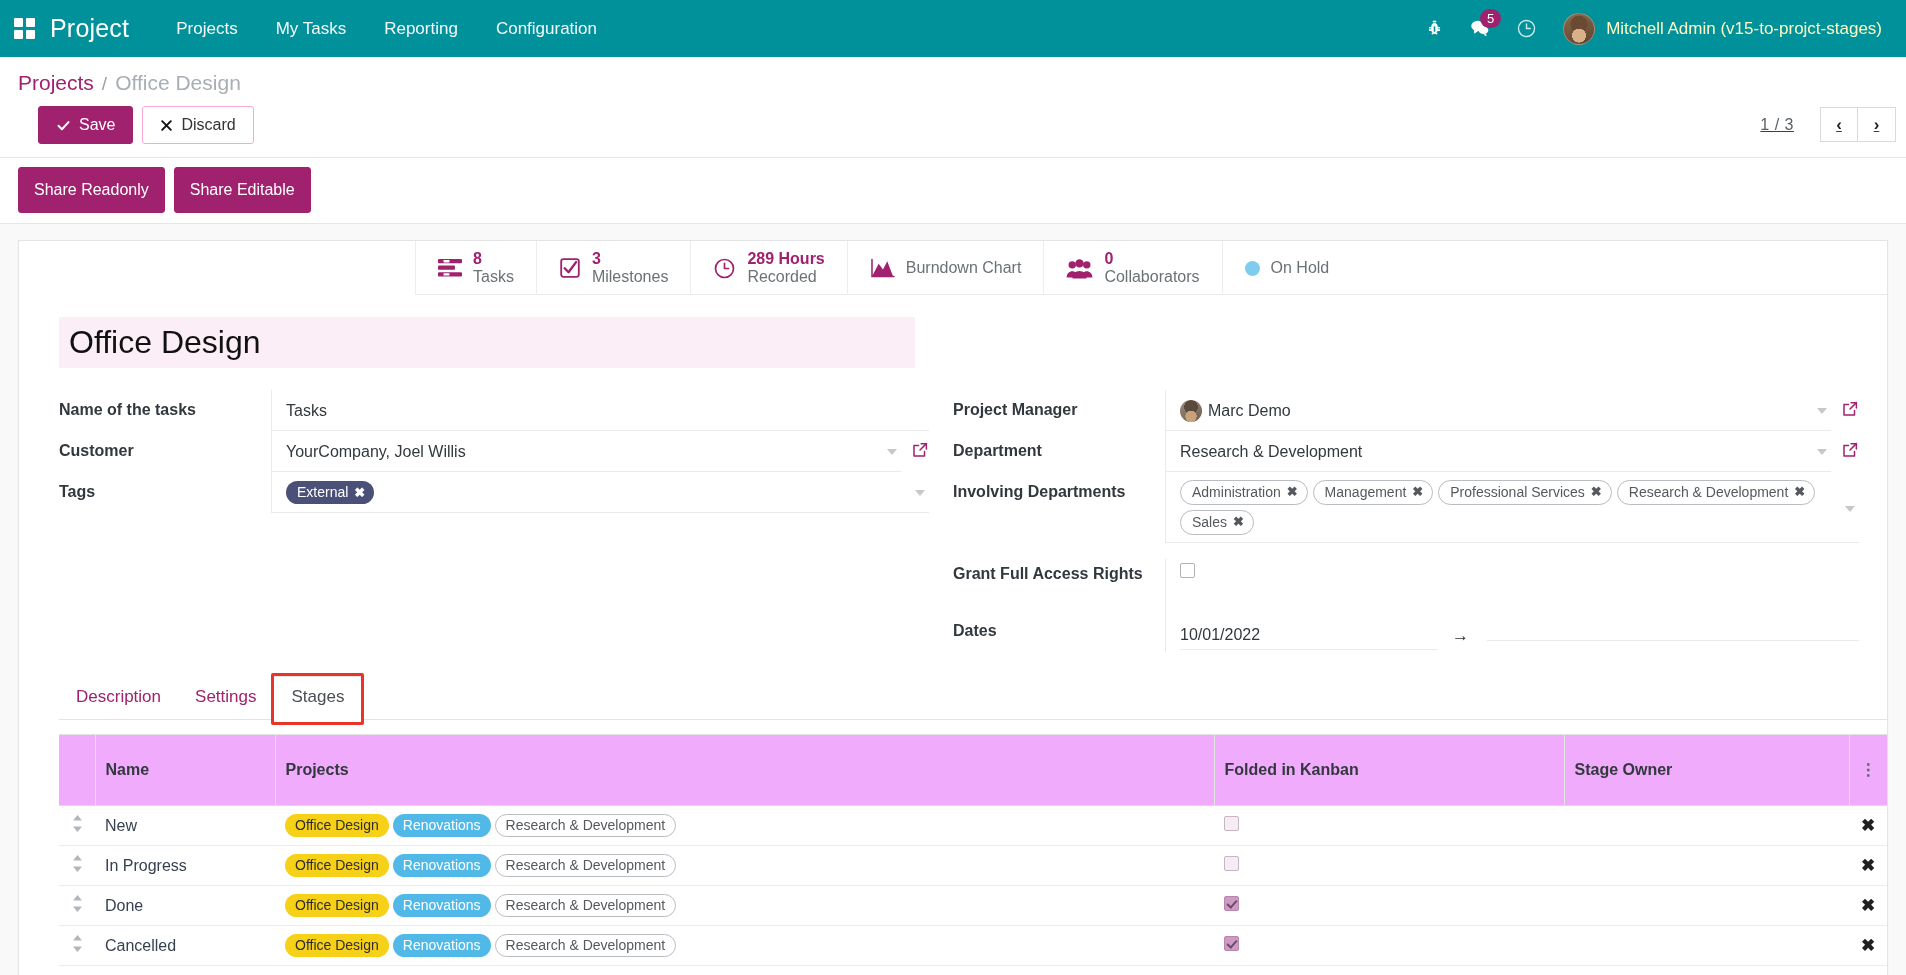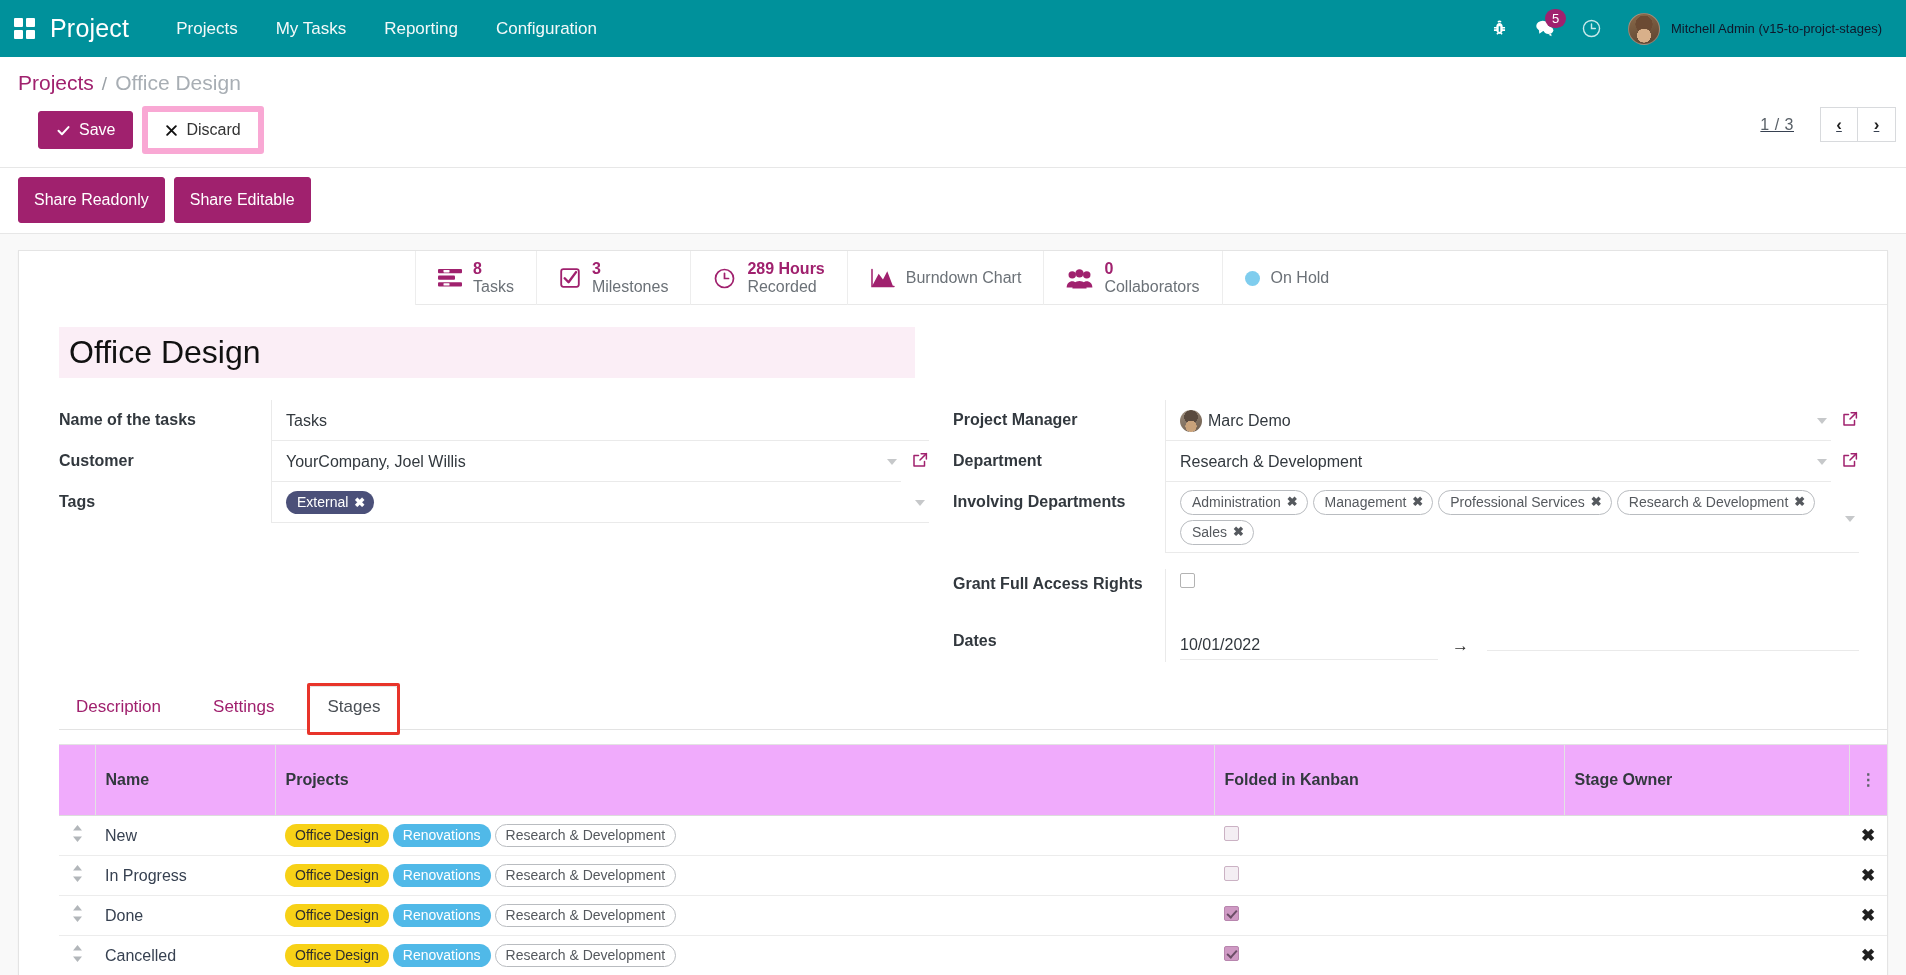--- a/index.html
+++ b/index.html
@@ -86,21 +86,21 @@
   .avatar-sm {
     width: 32px; height: 32px;
     border-radius: 50%;
     background:
       radial-gradient(circle at 50% 72%, #d8b08a 0 26%, transparent 27%),
       radial-gradient(circle at 50% 34%, #6b4a33 0 34%, transparent 35%),
       linear-gradient(160deg, #8a6a4a, #5c4330);
     flex: none;
     border: 1px solid rgba(255,255,255,.3);
   }
-  .user-name { font-size: 13px; color: #0f172a; }
+  .user-name { font-size: 17px; color: #fef9c3; }
 
   
   .cp {
     background: #fff;
     border-bottom: 1px solid #e7e7e7;
     padding: 12px 18px 0 18px;
     position: relative;
   }
   .breadcrumb {
     font-size: 21px;
@@ -118,21 +118,21 @@
     padding: 8px 17px;
     border-radius: 3px;
     cursor: pointer;
     line-height: 20px;
     white-space: nowrap;
     display: inline-flex; align-items: center; gap: 8px;
     font-family: "Liberation Sans", sans-serif;
     margin-left: 20px;
   }
   .btn-primary { background: #a0216e; color: #fff; border: 1px solid #a0216e; }
-  .btn-secondary { background: #fff; color: #333; border: 6px solid #f9a8d4; margin-left: 9px; }
+  .btn-secondary { background: #fff; color: #333; border: 1px solid #f9a8d4; margin-left: 9px; }
   .pager {
     position: absolute;
     right: 10px; top: 50px;
     display: flex; align-items: center; gap: 26px; text-decoration: underline;
   }
   .pager-count { font-size: 16px; color: #5a6168; letter-spacing: .5px; }
   .pager-btns { display: flex; }
   .pager-btn {
     width: 38px; height: 35px;
     border: 1px solid #d8dadd;
@@ -289,21 +289,21 @@
     padding: 4px 0 5px 0;
     width: 258px;
     font-size: 16px;
     color: #32383e;
   }
   .date-arrow { color: #2b2b2b; font-size: 17px; padding: 0 18px 0 14px; }
   .date-part.second { flex: 1; width: auto; min-width: 260px; }
 
   
   .notebook { padding: 14px 0 0 40px; }
-  .nb-tabs { display: flex; align-items: flex-end; border-bottom: 1px solid #e3e3e3; gap: 18px; }
+  .nb-tabs { display: flex; align-items: flex-end; border-bottom: 1px solid #e3e3e3; }
   .nb-tab {
     font-size: 17px;
     color: #a0216e;
     padding: 10px 17px 12px 17px;
     cursor: pointer;
     white-space: nowrap;
     position: relative;
   }
   .nb-tab.active {
     color: #4a4f55;

